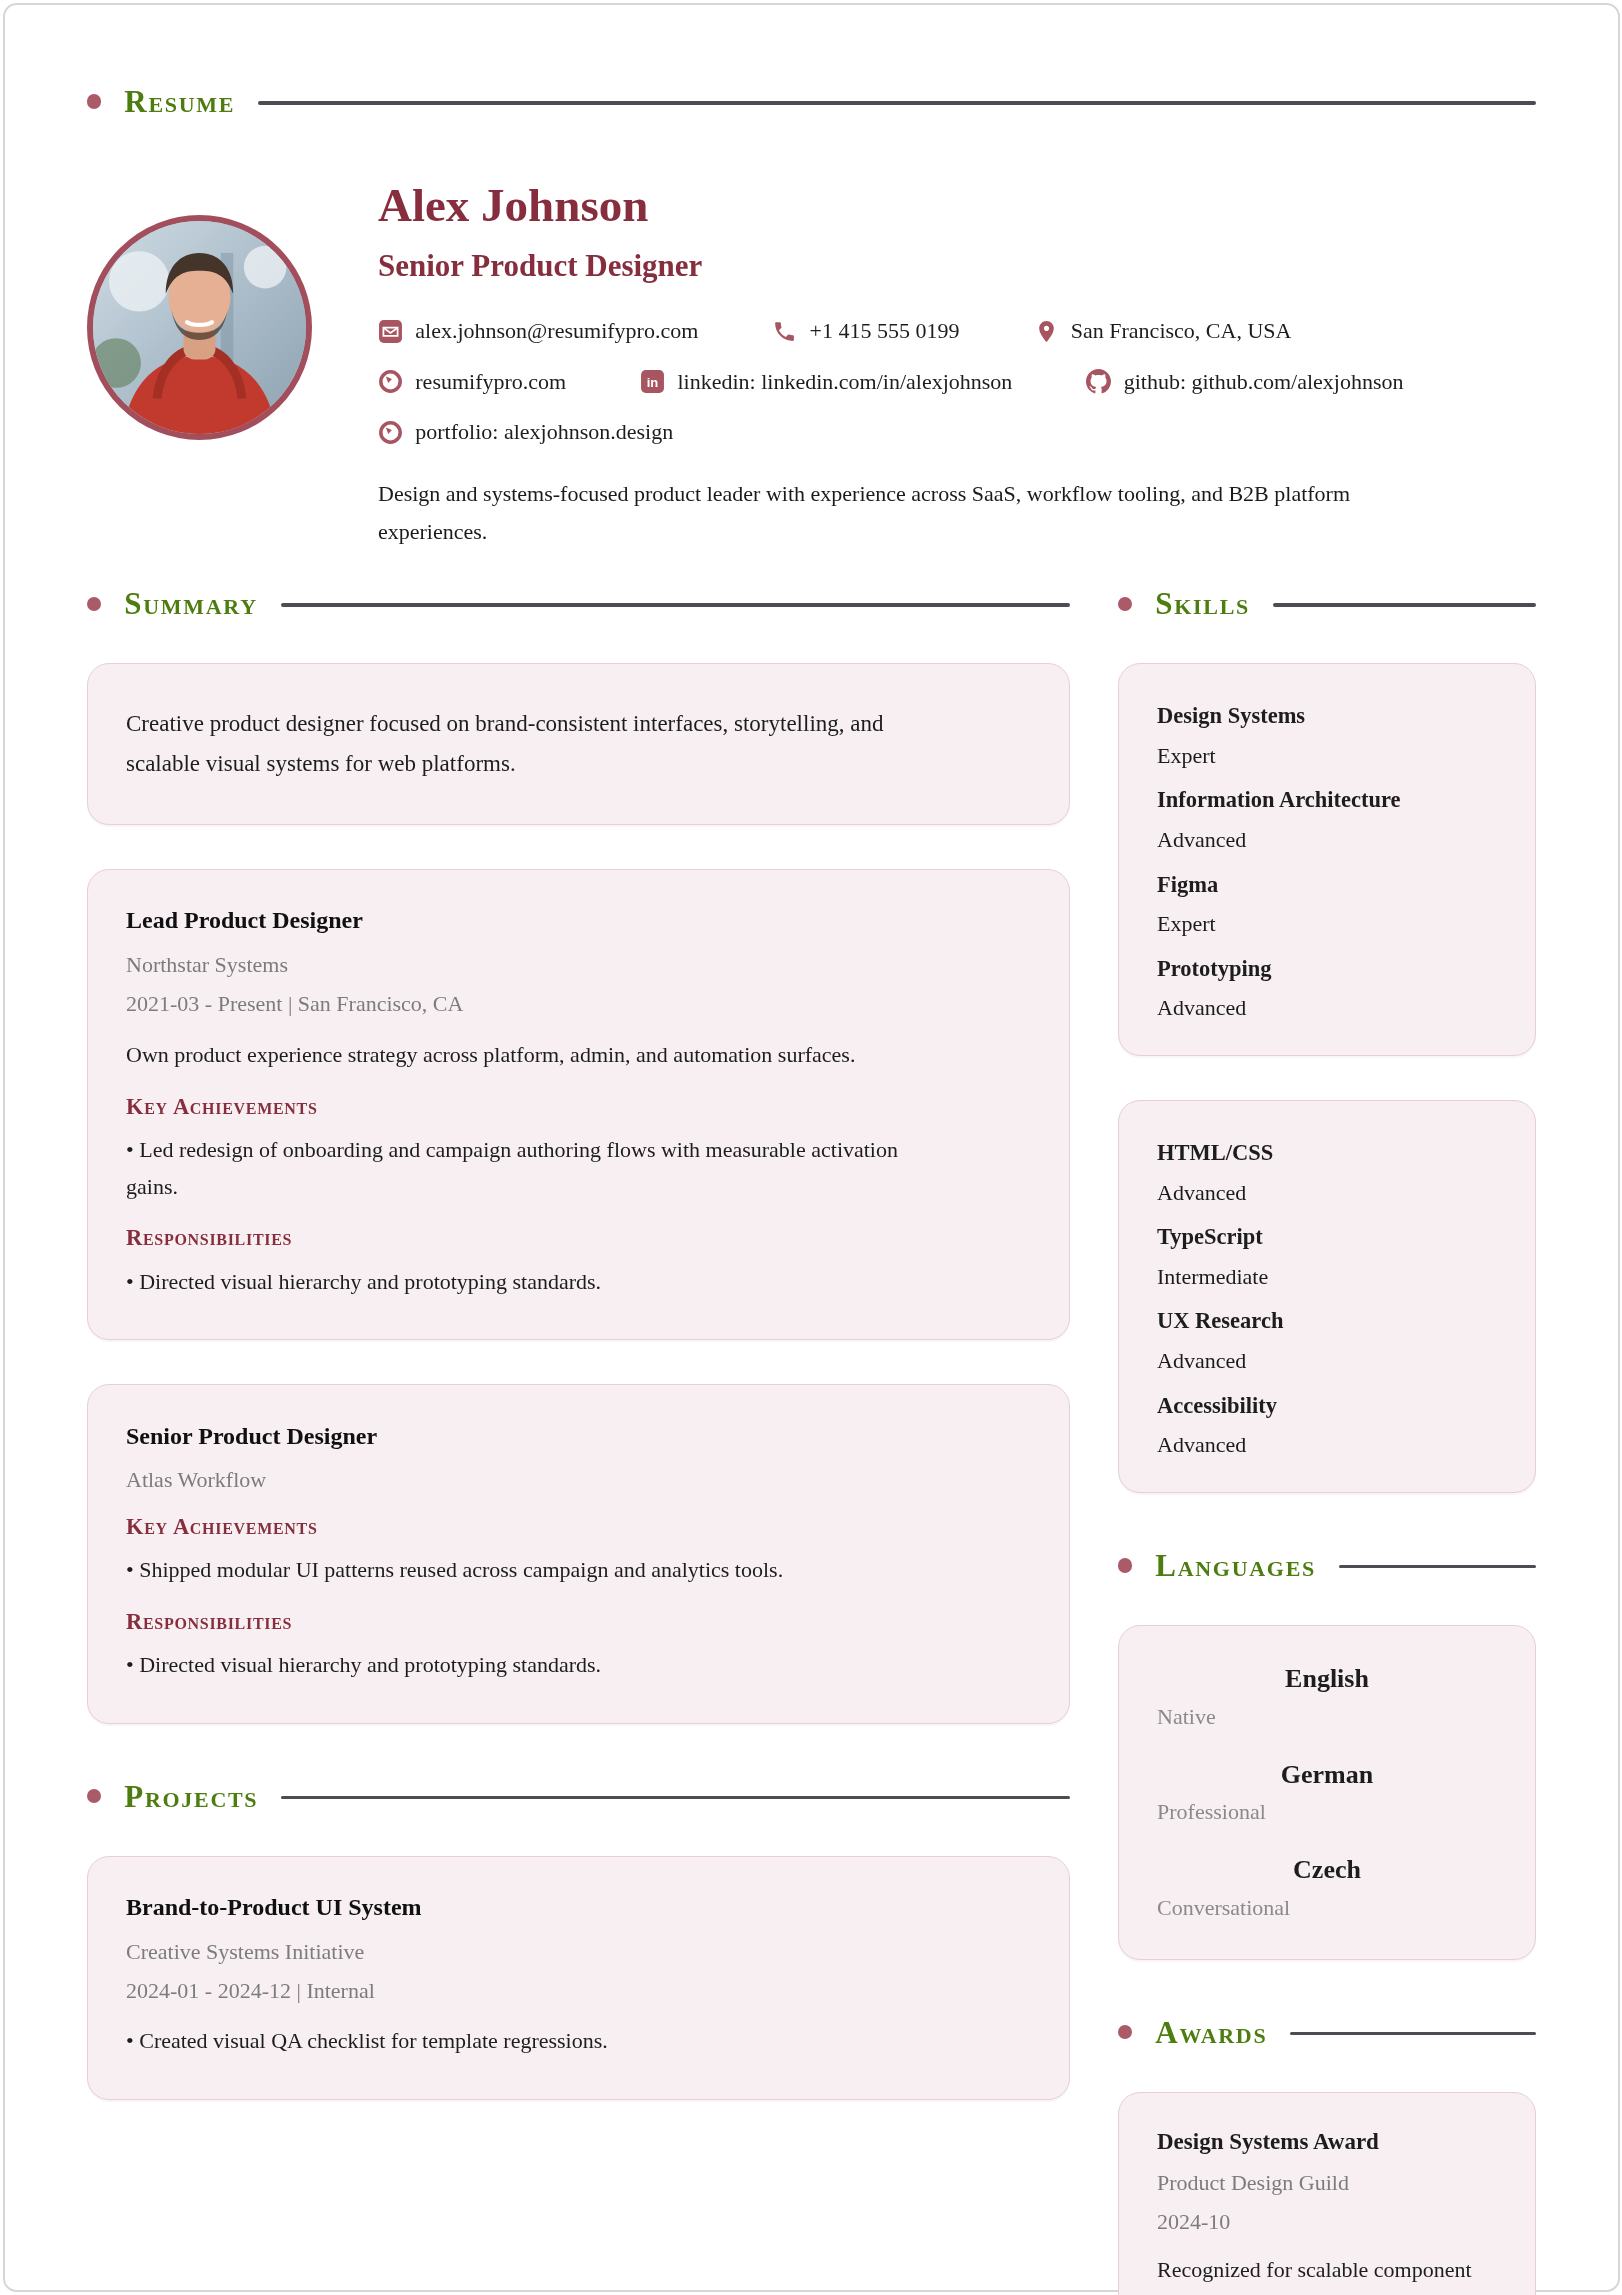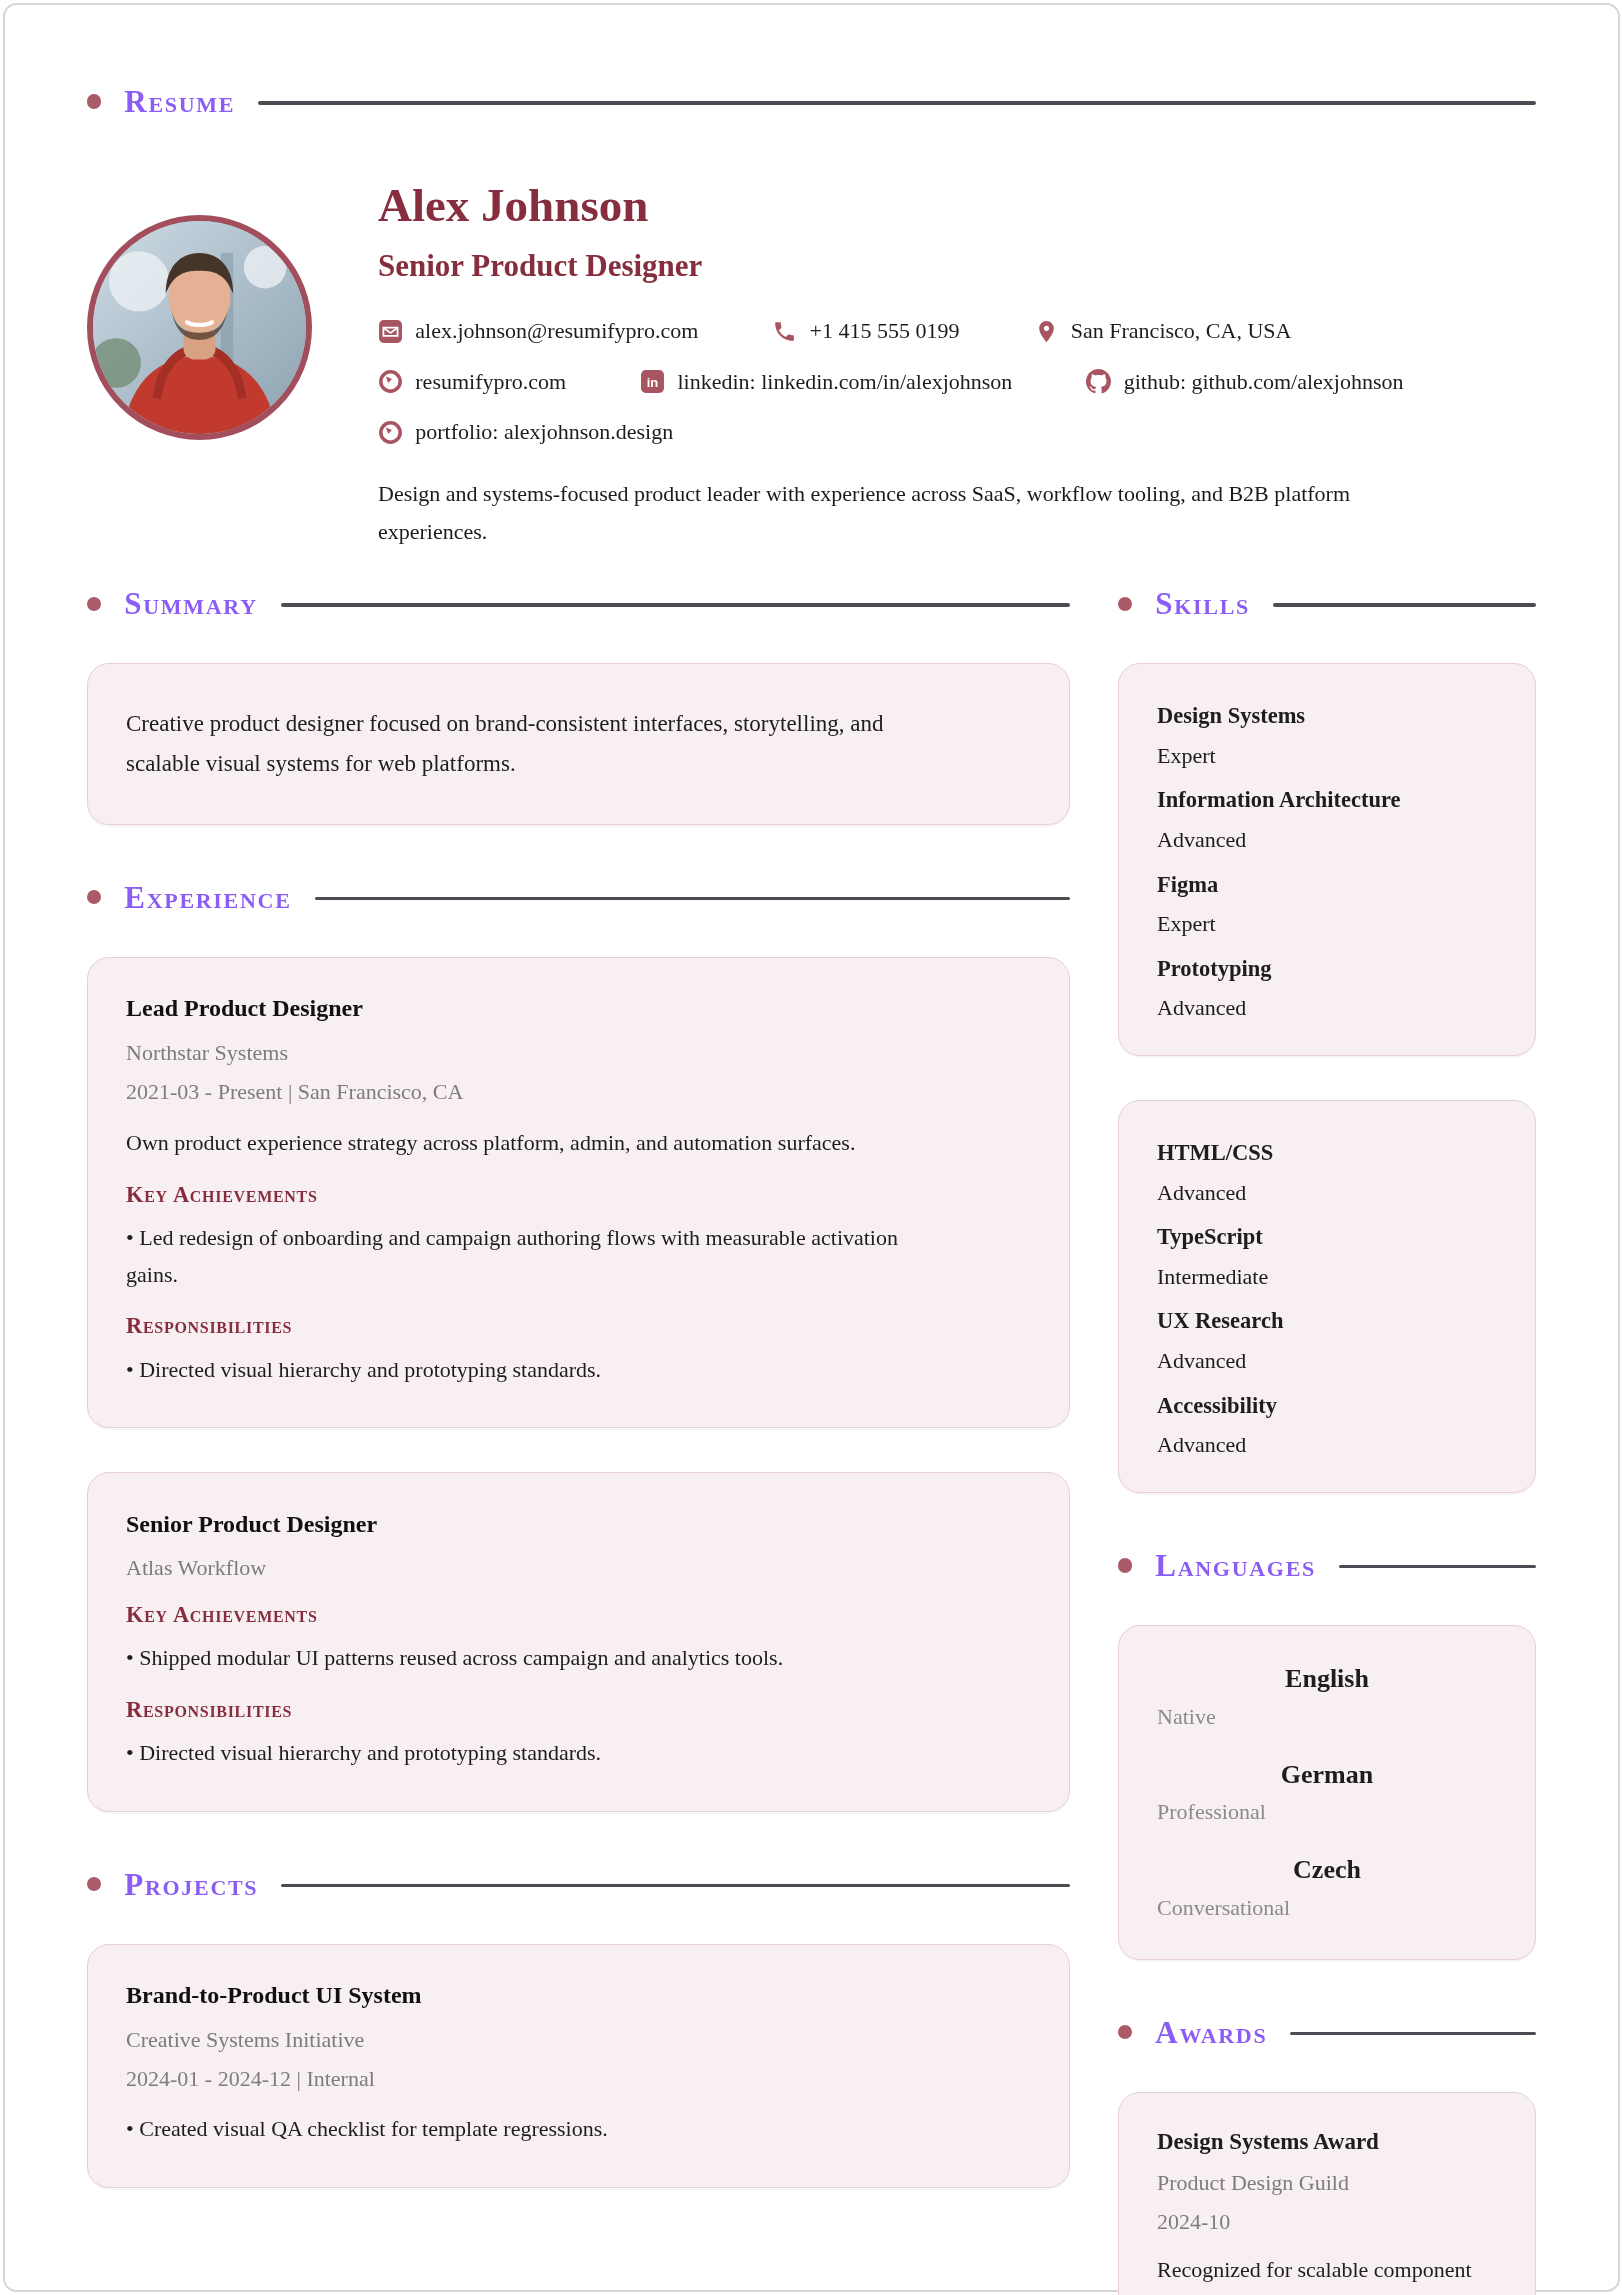--- a/index.html
+++ b/index.html
@@ -11,21 +11,21 @@
     position:absolute;left:3.4px;top:3.4px;right:3.4px;bottom:3.4px;
     border:2px solid #d6d6d6;border-radius:13.6px;pointer-events:none;
   }
   .content{position:absolute;left:87px;right:87px;top:86px;}
 
   
   .sec-head{display:flex;align-items:center;gap:23px;}
   .sec-dot{width:14.3px;height:14.3px;border-radius:50%;background:#ab5a67;flex-shrink:0;}
   .sec-title{
     font-size:31px;font-weight:bold;font-variant:small-caps;
-    letter-spacing:1.7px;color:#8b5cf6;line-height:1;white-space:nowrap;
+    letter-spacing:1.7px;color:#4d7c0f;line-height:1;white-space:nowrap;
   }
   .sec-rule{flex:1;height:3.4px;background:#4c4d52;border-radius:2px;margin-top:2.7px;}
 
   
   .header-grid{display:flex;gap:66px;margin-top:63px;}
   .avatar{
     width:213px;height:213px;border-radius:50%;border:6.1px solid #a34e5d;
     overflow:hidden;flex-shrink:0;margin-top:35px;background:#b6c4cf;
   }
   .avatar svg{display:block;width:100%;height:100%;}
@@ -183,25 +183,20 @@
 
       <div class="sec-head">
         <span class="sec-dot"></span>
         <span class="sec-title">Summary</span>
         <span class="sec-rule"></span>
       </div>
       <div class="card">
         <p class="summary-text">Creative product designer focused on brand-consistent interfaces, storytelling, and scalable visual systems for web platforms.</p>
       </div>
 
-      <div class="sec-head spaced">
-        <span class="sec-dot"></span>
-        <span class="sec-title">Experience</span>
-        <span class="sec-rule"></span>
-      </div>
 
       <div class="card">
         <div class="entry-title">Lead Product Designer</div>
         <div class="entry-company">Northstar Systems</div>
         <div class="entry-meta">2021-03 - Present | San Francisco, CA</div>
         <div class="entry-desc">Own product experience strategy across platform, admin, and automation surfaces.</div>
         <div class="sub-label">Key Achievements</div>
         <div class="bullet-line">• Led redesign of onboarding and campaign authoring flows with measurable activation gains.</div>
         <div class="sub-label">Responsibilities</div>
         <div class="bullet-line">• Directed visual hierarchy and prototyping standards.</div>

